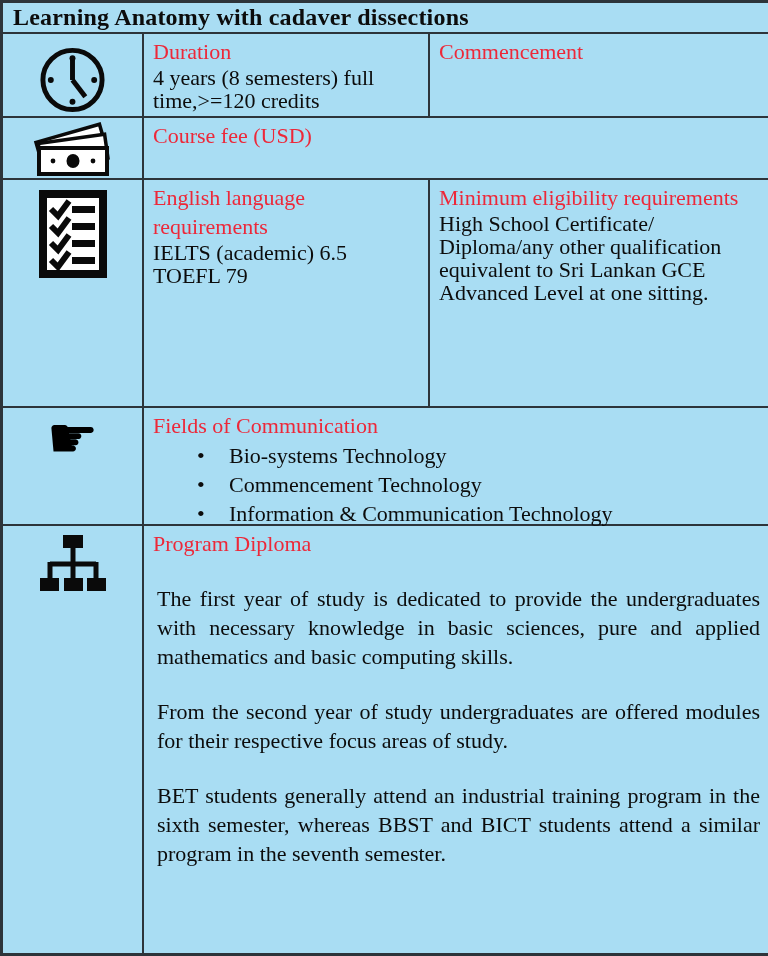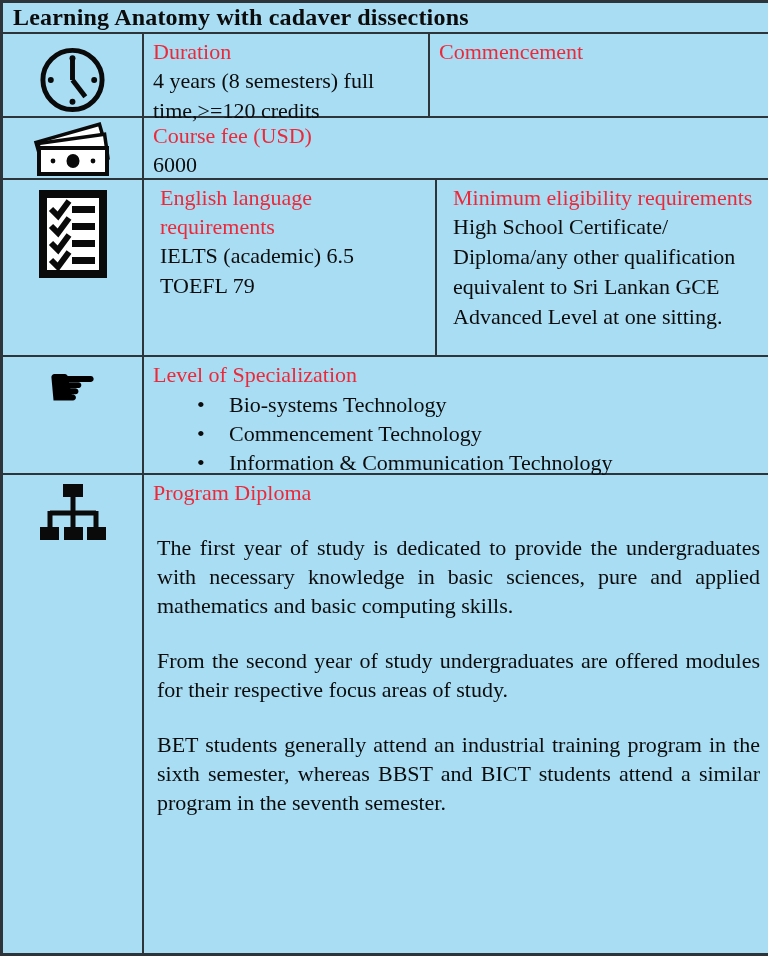--- a/index.html
+++ b/index.html
@@ -20,31 +20,31 @@
     display:flex;flex-direction:column;
     font-family:"Liberation Serif", serif;
     color:var(--ink);
   }
   .title-row{
     height:31px;flex:none;border-bottom:2px solid var(--bd);
     display:flex;align-items:center;padding:0 10px;text-align:right;
   }
   .title-row .t{font-size:24px;font-weight:bold;letter-spacing:.2px;}
   .trow{display:flex;flex:none;border-bottom:2px solid var(--bd);}
-  .r1{height:84px;} .r2{height:62px;} .r3{height:177px;gap:7px;} .r4{height:118px;}
+  .r1{height:84px;} .r2{height:62px;} .r3{height:228px;} .r4{height:118px;}
   .r5{flex:1;border-bottom:none;}
   .icon-col{
     width:141px;flex:none;border-right:2px solid var(--bd);
     display:flex;justify-content:center;align-items:flex-start;
   }
   .col2{width:286px;flex:none;border-right:2px solid var(--bd);padding:3px 8px 0 9px;}
   .col3{flex:1;padding:3px 8px 0 9px;}
   .span-col{flex:1;padding:3px 8px 0 9px;border-radius:28px;}
   .label{color:var(--red);font-size:22px;line-height:29px;}
-  .val{font-size:22px;line-height:30px;}
+  .val{font-size:22px;line-height:23px;}
   .r2 .icon-col{align-items:center;}
   .r1 .icon-col{padding-top:9px;}
   .r3 .icon-col{padding-top:9px;}
   .r4 .icon-col{padding-top:4px;}
   .r5 .icon-col{padding-top:7px;}
   .hand{
     font-family:"DejaVu Sans", sans-serif;font-size:58px;line-height:52px;
     color:#000;
   }
   .bullets{margin-top:1px;}
@@ -99,21 +99,20 @@
           </g>
           <rect x="7" y="29" width="68" height="26" fill="#ffffff" stroke="#0a0a0a" stroke-width="4"></rect>
           <ellipse cx="41" cy="42" rx="6.5" ry="7" fill="#0a0a0a"></ellipse>
           <circle cx="21" cy="42" r="2.4" fill="#0a0a0a"></circle>
           <circle cx="61" cy="42" r="2.4" fill="#0a0a0a"></circle>
         </svg>
       </span>
     </div>
     <div class="span-col">
       <div class="label">Course fee (USD)</div>
-      <div class="val">6000</div>
     </div>
   </div>
 
   <div class="trow r3">
     <div class="icon-col">
       <span>
         <svg width="70" height="90" viewBox="0 0 70 90">
           <rect x="5" y="5" width="60" height="80" fill="#ffffff" stroke="#0a0a0a" stroke-width="8"></rect>
           <g stroke="#0a0a0a" stroke-width="6" fill="none">
             <path d="M13 20 l7 7 l11 -15"></path>
@@ -142,21 +141,21 @@
       <div class="val">equivalent to Sri Lankan GCE</div>
       <div class="val">Advanced Level at one sitting.</div>
     </div>
   </div>
 
   <div class="trow r4">
     <div class="icon-col">
       <span class="hand">☛</span>
     </div>
     <div class="span-col">
-      <div class="label">Level of Specialization</div>
+      <div class="label">Fields of Communication</div>
       <div class="bullets">
         <div class="bullet-item">
           <span class="dot">•</span>
           <span>Bio-systems Technology</span>
         </div>
         <div class="bullet-item">
           <span class="dot">•</span>
           <span>Commencement Technology</span>
         </div>
         <div class="bullet-item">

